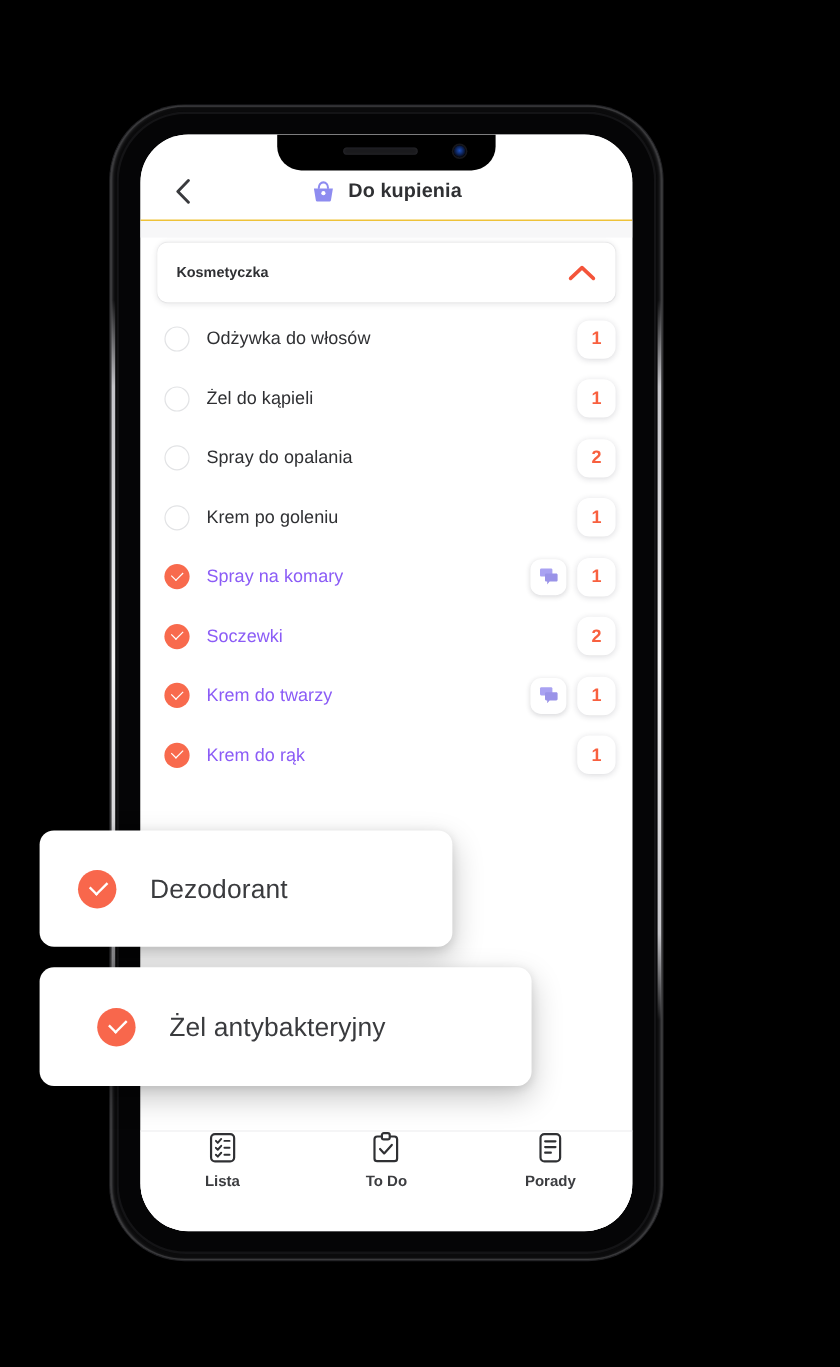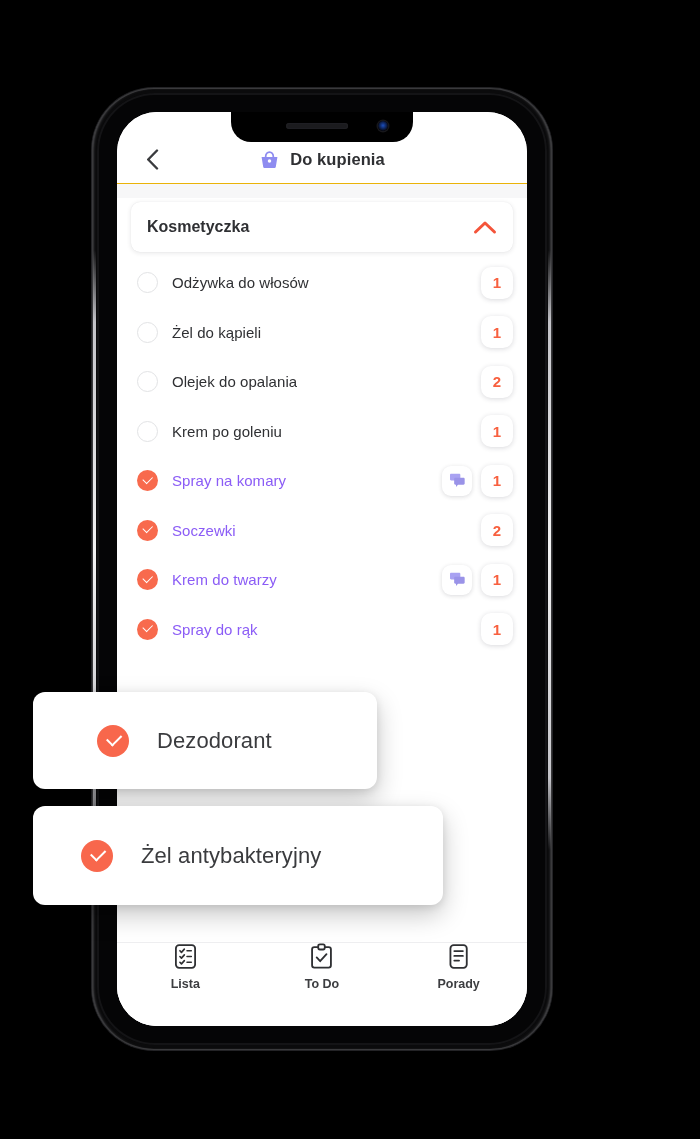--- a/index.html
+++ b/index.html
@@ -104,21 +104,21 @@
   
   #group-card {
     position: relative; margin: 8px 14px 0 14px;
     background: #fff; border-radius: 9px;
     height: 50px;
     display: flex; align-items: center; justify-content: space-between;
     padding: 0 16px;
     box-shadow: 0 1px 5px rgba(30,30,40,.11), 0 0 1px rgba(30,30,40,.10);
     cursor: pointer;
   }
-  #group-title { font-size: 16px; font-weight: bold; color: #2f3033; }
+  #group-title { font-size: 12px; font-weight: bold; color: #2f3033; }
 
   
   #item-list { margin-top: 6px; text-align: center; }
   .list-row {
     position: relative;
     display: flex; align-items: center;
     height: 49.5px; padding: 0 14px 0 20px;
   }
   .check {
     width: 21px; height: 21px; border-radius: 50%;
@@ -157,21 +157,21 @@
   }
 
   
   .float-card {
     position: absolute;
     background: #fff; border-radius: 12px;
     display: flex; align-items: center;
     box-shadow: 0 10px 26px rgba(0,0,0,.22), 0 2px 8px rgba(0,0,0,.10);
     z-index: 60;
   }
-  #float-card-1 { left: 33px;  top: 692px; width: 344px; height: 97px; padding-left: 64px; }
+  #float-card-1 { left: 33px;  top: 692px; width: 344px; height: 97px; padding-left: 32px; }
   #float-card-2 { left: 33px;  top: 806px; width: 410px; height: 99px; padding-left: 48px; }
   .float-check {
     width: 32px; height: 32px; border-radius: 50%;
     background: #f8674c; position: relative; flex: 0 0 auto;
   }
   .float-check::after {
     content: ""; position: absolute;
     left: 9.5px; top: 9px; width: 12px; height: 6.5px;
     border-left: 2.4px solid #fff; border-bottom: 2.4px solid #fff;
     transform: rotate(-45deg);
@@ -245,21 +245,21 @@
             <span class="qty-badge">1</span>
           </div>
           <div class="list-row">
             <span class="check off"></span>
             <span class="row-label pending">Żel do kąpieli</span>
             <span class="row-spacer"></span>
             <span class="qty-badge">1</span>
           </div>
           <div class="list-row">
             <span class="check off"></span>
-            <span class="row-label pending">Olejek do opalania</span>
+            <span class="row-label pending">Spray do opalania</span>
             <span class="row-spacer"></span>
             <span class="qty-badge">2</span>
           </div>
           <div class="list-row">
             <span class="check off"></span>
             <span class="row-label pending">Krem po goleniu</span>
             <span class="row-spacer"></span>
             <span class="qty-badge">1</span>
           </div>
           <div class="list-row">
@@ -287,21 +287,21 @@
             <span class="comment-chip">
               <svg width="17" height="15" viewBox="0 0 20 18">
                 <path d="M1 2.2 C1 1.4 1.6 .8 2.4 .8 H12 C12.8 .8 13.4 1.4 13.4 2.2 V7.6 C13.4 8.4 12.8 9 12 9 H2.4 C1.6 9 1 8.4 1 7.6 Z" fill="#A9A2F2"></path>
                 <path d="M6 7.2 C6 6.4 6.6 5.8 7.4 5.8 H17.2 C18 5.8 18.6 6.4 18.6 7.2 V12.6 C18.6 13.4 18 14 17.2 14 H10.6 L8.2 16.8 V14 H7.4 C6.6 14 6 13.4 6 12.6 Z" fill="#9A93E8"></path>
               </svg>
             </span>
             <span class="qty-badge">1</span>
           </div>
           <div class="list-row">
             <span class="check on"></span>
-            <span class="row-label done">Spray do rąk</span>
+            <span class="row-label done">Krem do rąk</span>
             <span class="row-spacer"></span>
             <span class="qty-badge">1</span>
           </div>
         </div>
 
     </div>
 
     <div id="bottom-nav">
 
       <div class="nav-item">

